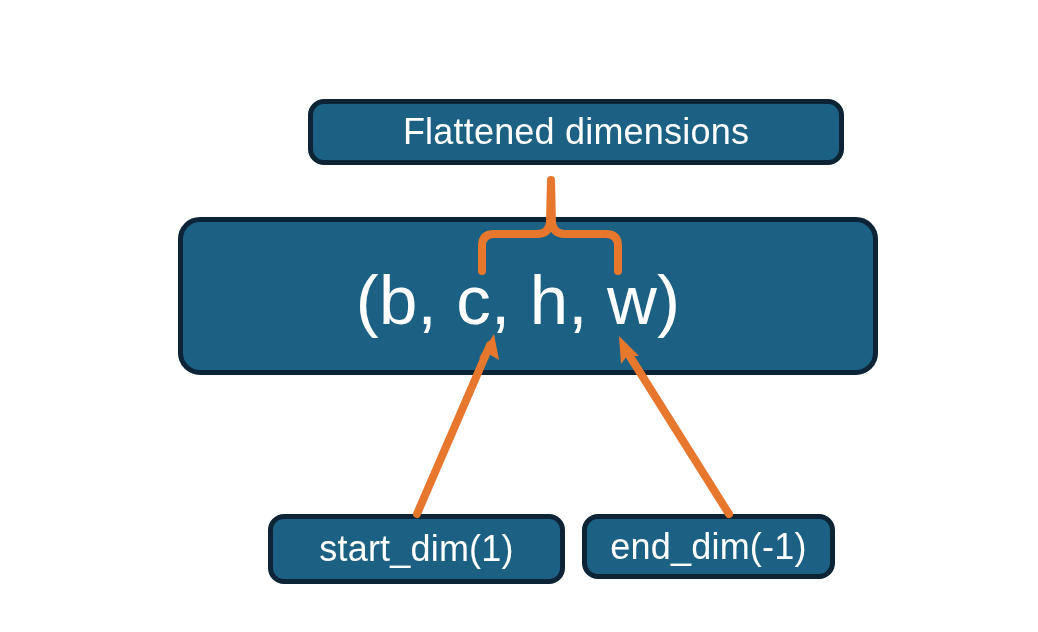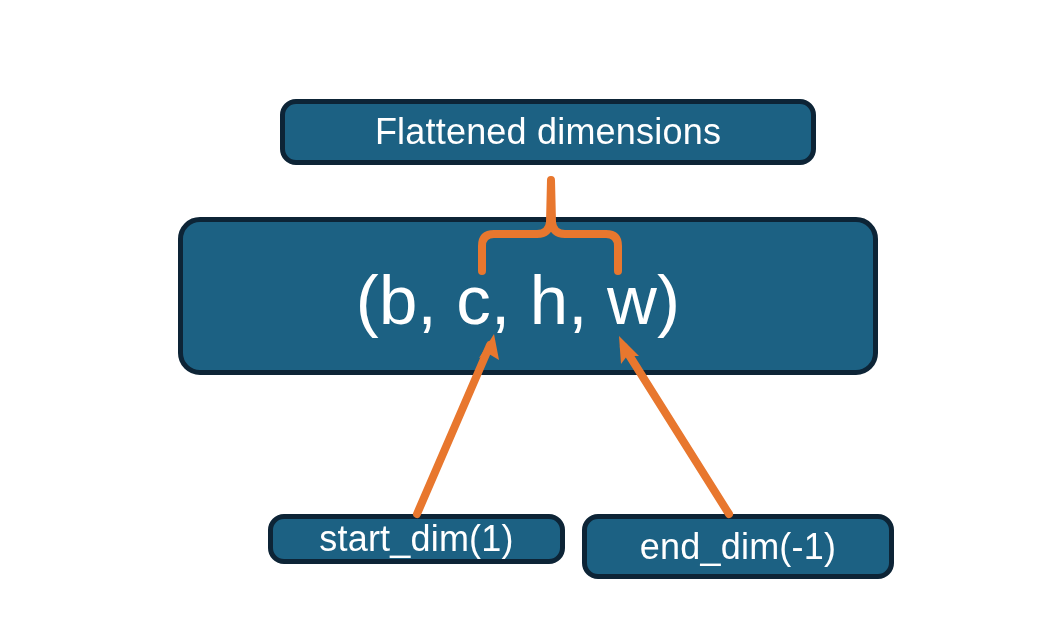--- a/index.html
+++ b/index.html
@@ -27,21 +27,21 @@
     align-items: center;
     justify-content: center;
     color: #ffffff;
     font-family: "Liberation Sans", sans-serif;
     font-weight: 400;
     letter-spacing: 0.2px;
     white-space: nowrap;
     z-index: 1;
   }
   #node-flattened {
-    left: 280px;
+    left: 308px;
     top: 99px;
     width: 536px;
     height: 66px;
     font-size: 36px;
   }
   #node-shape {
     left: 178px;
     top: 217px;
     width: 700px;
     height: 158px;
@@ -49,28 +49,28 @@
     font-size: 69px;
   }
   #node-shape .shape-text {
     display: block;
     transform: translate(-10px, 4px);
   }
   #node-start {
     left: 268px;
     top: 514px;
     width: 297px;
-    height: 50px;
+    height: 70px;
     font-size: 36px;
     text-align: center;
   }
   #node-end {
     left: 582px;
     top: 514px;
-    width: 312px;
+    width: 253px;
     height: 65px;
     font-size: 36px;
   }
   #overlay {
     position: absolute;
     left: 0;
     top: 0;
     width: 1038px;
     height: 632px;
     z-index: 2;

